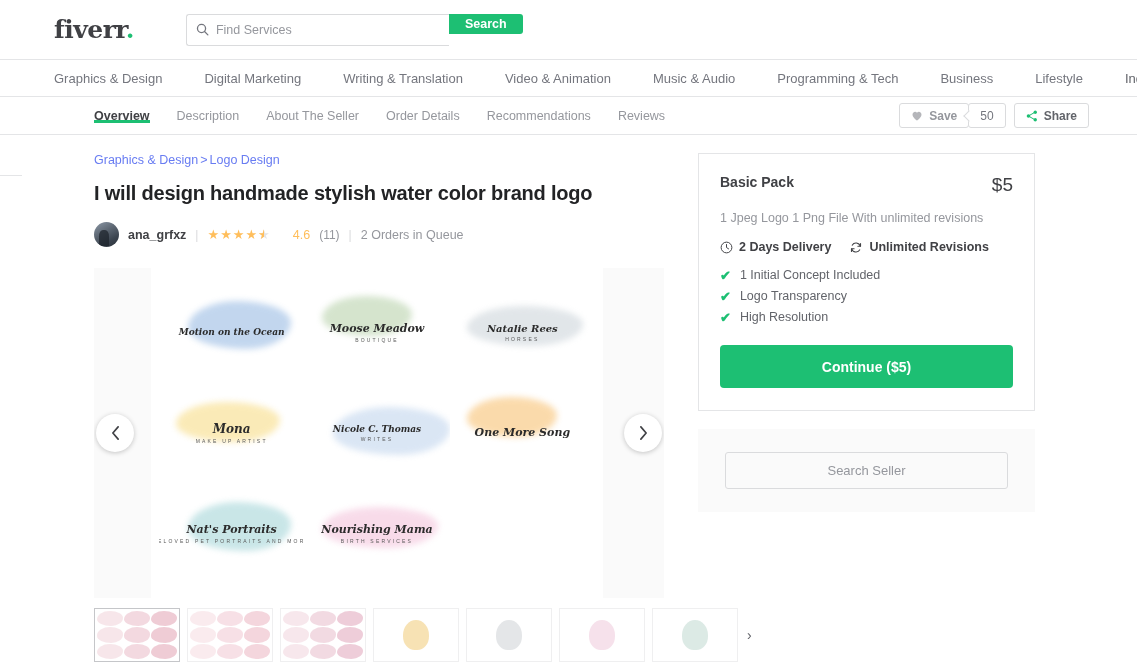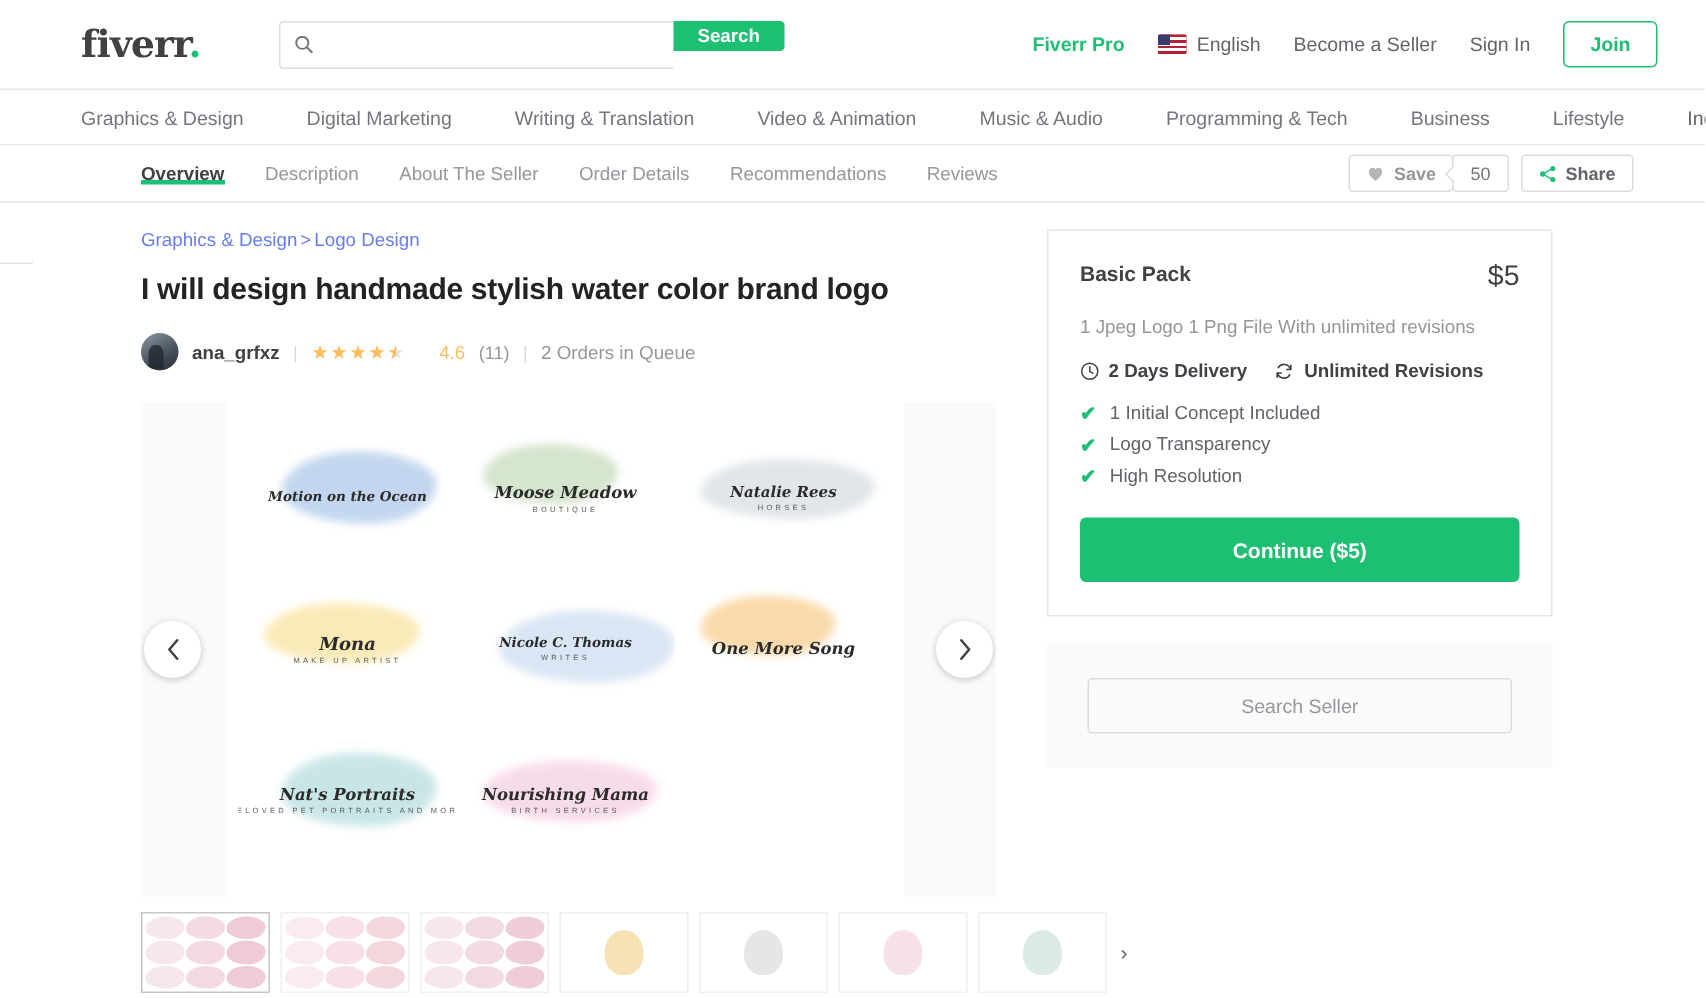--- a/index.html
+++ b/index.html
@@ -318,37 +318,25 @@
   <div class="logo">
     <span>fiverr</span><span class="dot">.</span>
   </div>
 
   <div class="searchwrap">
     <div class="searchbox">
       <svg width="13" height="13" viewBox="0 0 16 16">
         <circle cx="6.8" cy="6.8" r="5" fill="none" stroke="#74767e" stroke-width="1.6"></circle>
         <line x1="10.5" y1="10.5" x2="14.6" y2="14.6" stroke="#74767e" stroke-width="1.6" stroke-linecap="round"></line>
       </svg>
+      <input type="text" placeholder="Find Services" style="">
     </div>
     <button class="searchbtn">Search</button>
   </div>
 
-  <div class="hdr-right">
-    <span class="hdr-link pro">Fiverr Pro</span>
-    <span class="lang">
-      <span class="flag">
-        <span class="stripes"></span>
-          <span class="canton"></span>
-      </span>
-      <span class="hdr-link">English</span>
-    </span>
-    <span class="hdr-link">Become a Seller</span>
-    <span class="hdr-link">Sign In</span>
-    <button class="joinbtn">Join</button>
-  </div>
 </div>
 
 <div class="catnav" id="catnav">
     <div class="catnav-item">Graphics &amp; Design</div>
     <div class="catnav-item">Digital Marketing</div>
     <div class="catnav-item">Writing &amp; Translation</div>
     <div class="catnav-item">Video &amp; Animation</div>
     <div class="catnav-item">Music &amp; Audio</div>
     <div class="catnav-item">Programming &amp; Tech</div>
     <div class="catnav-item">Business</div>

